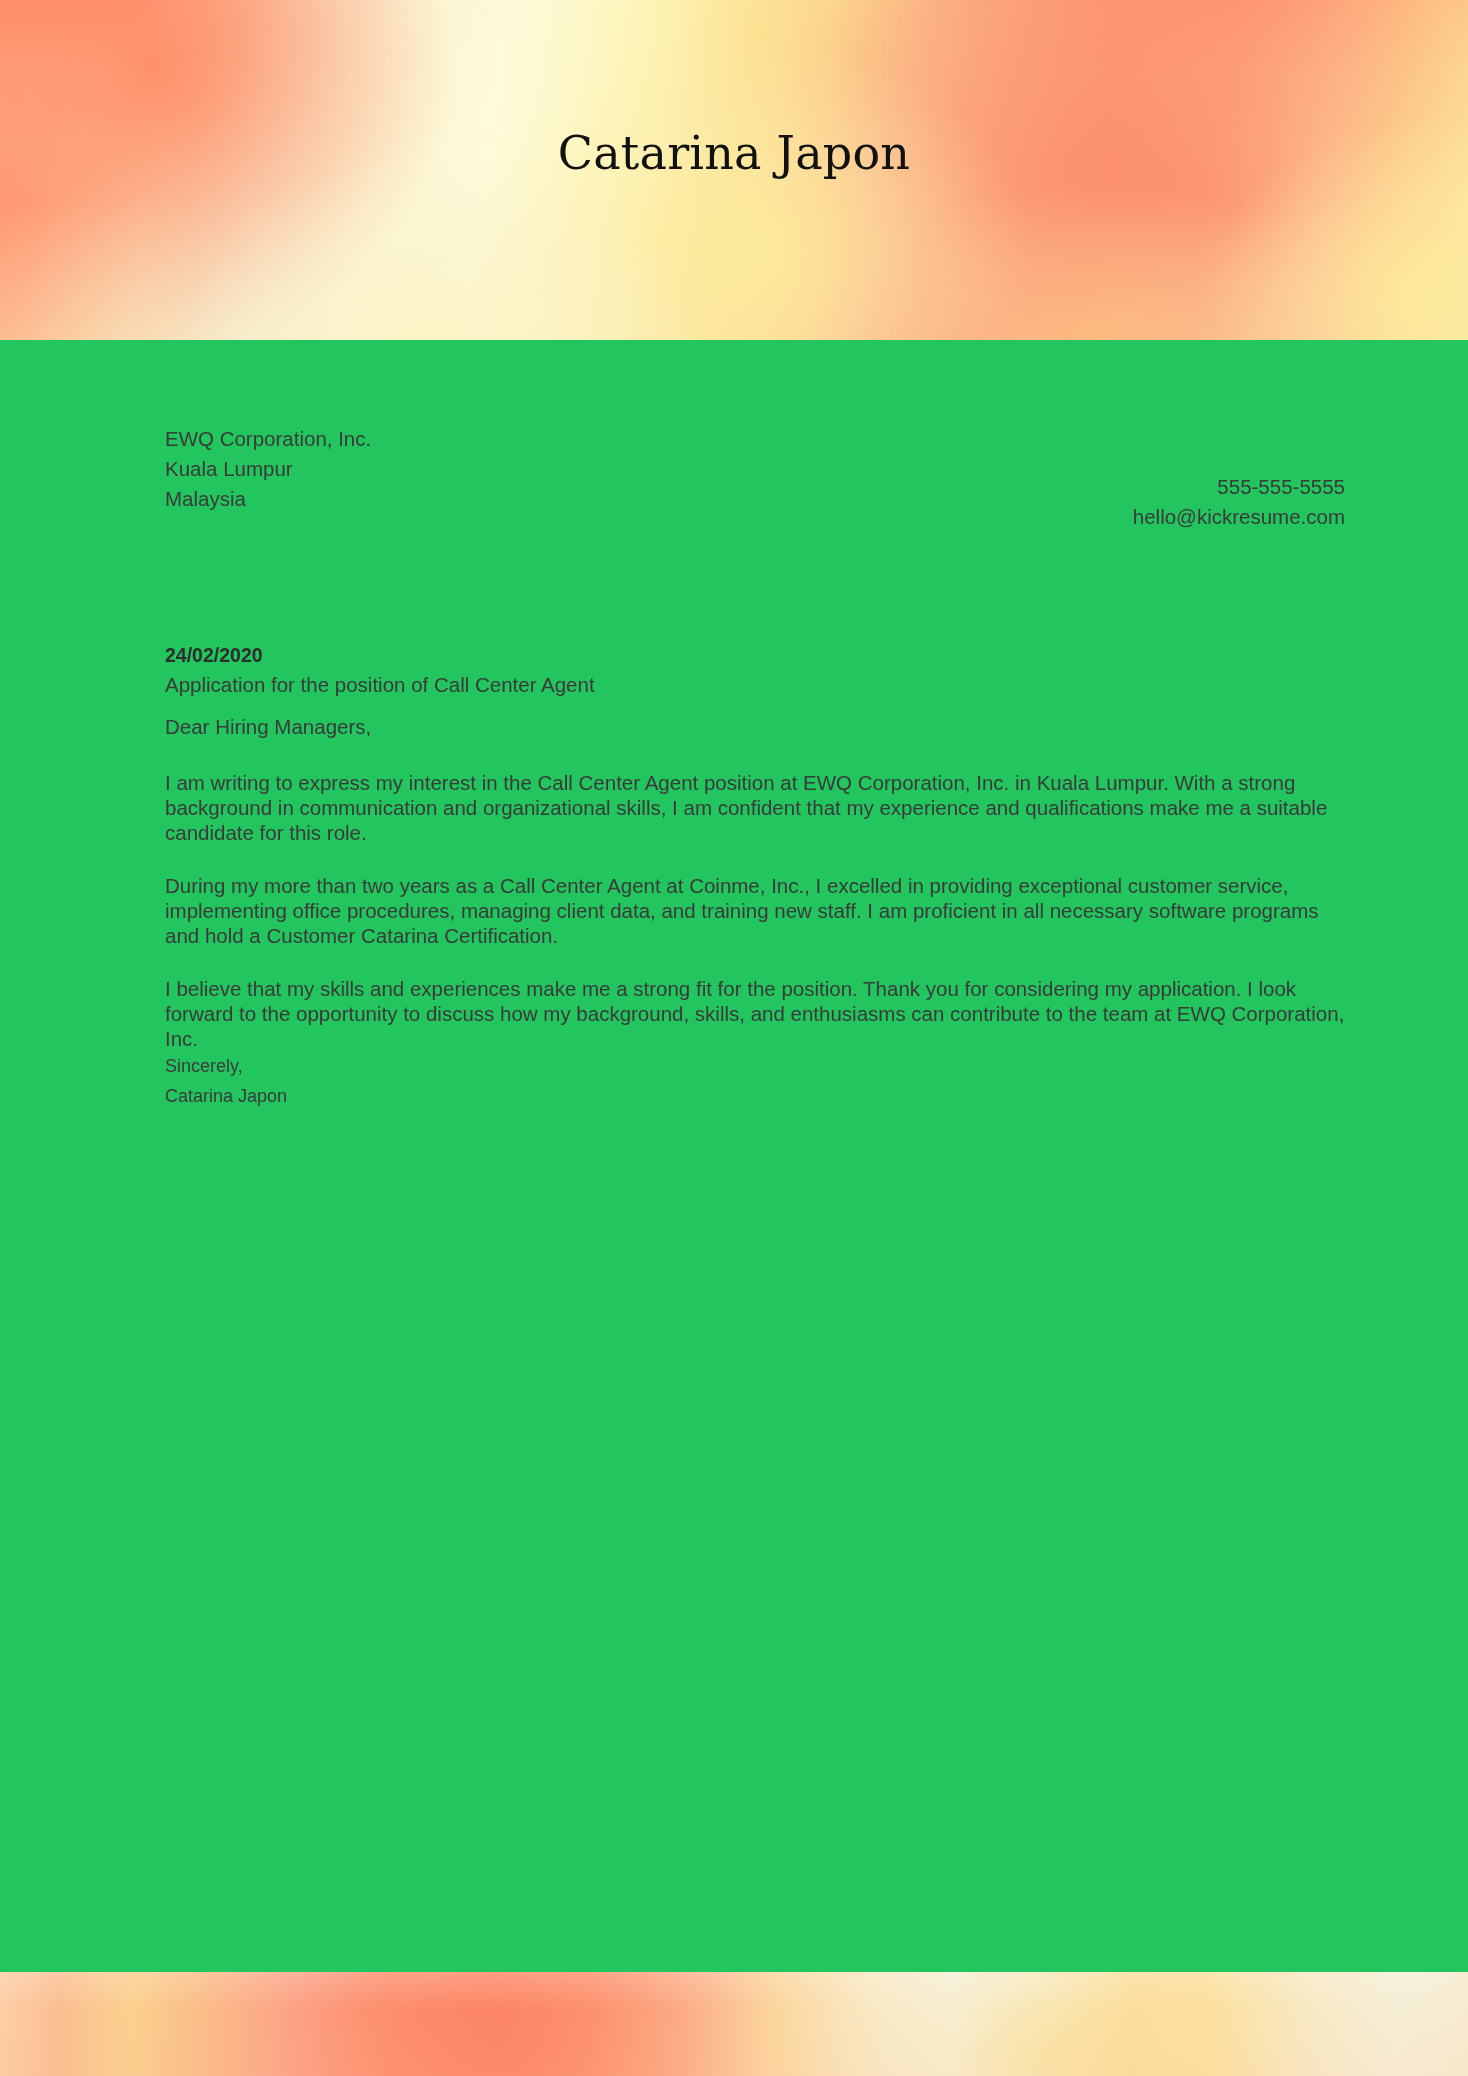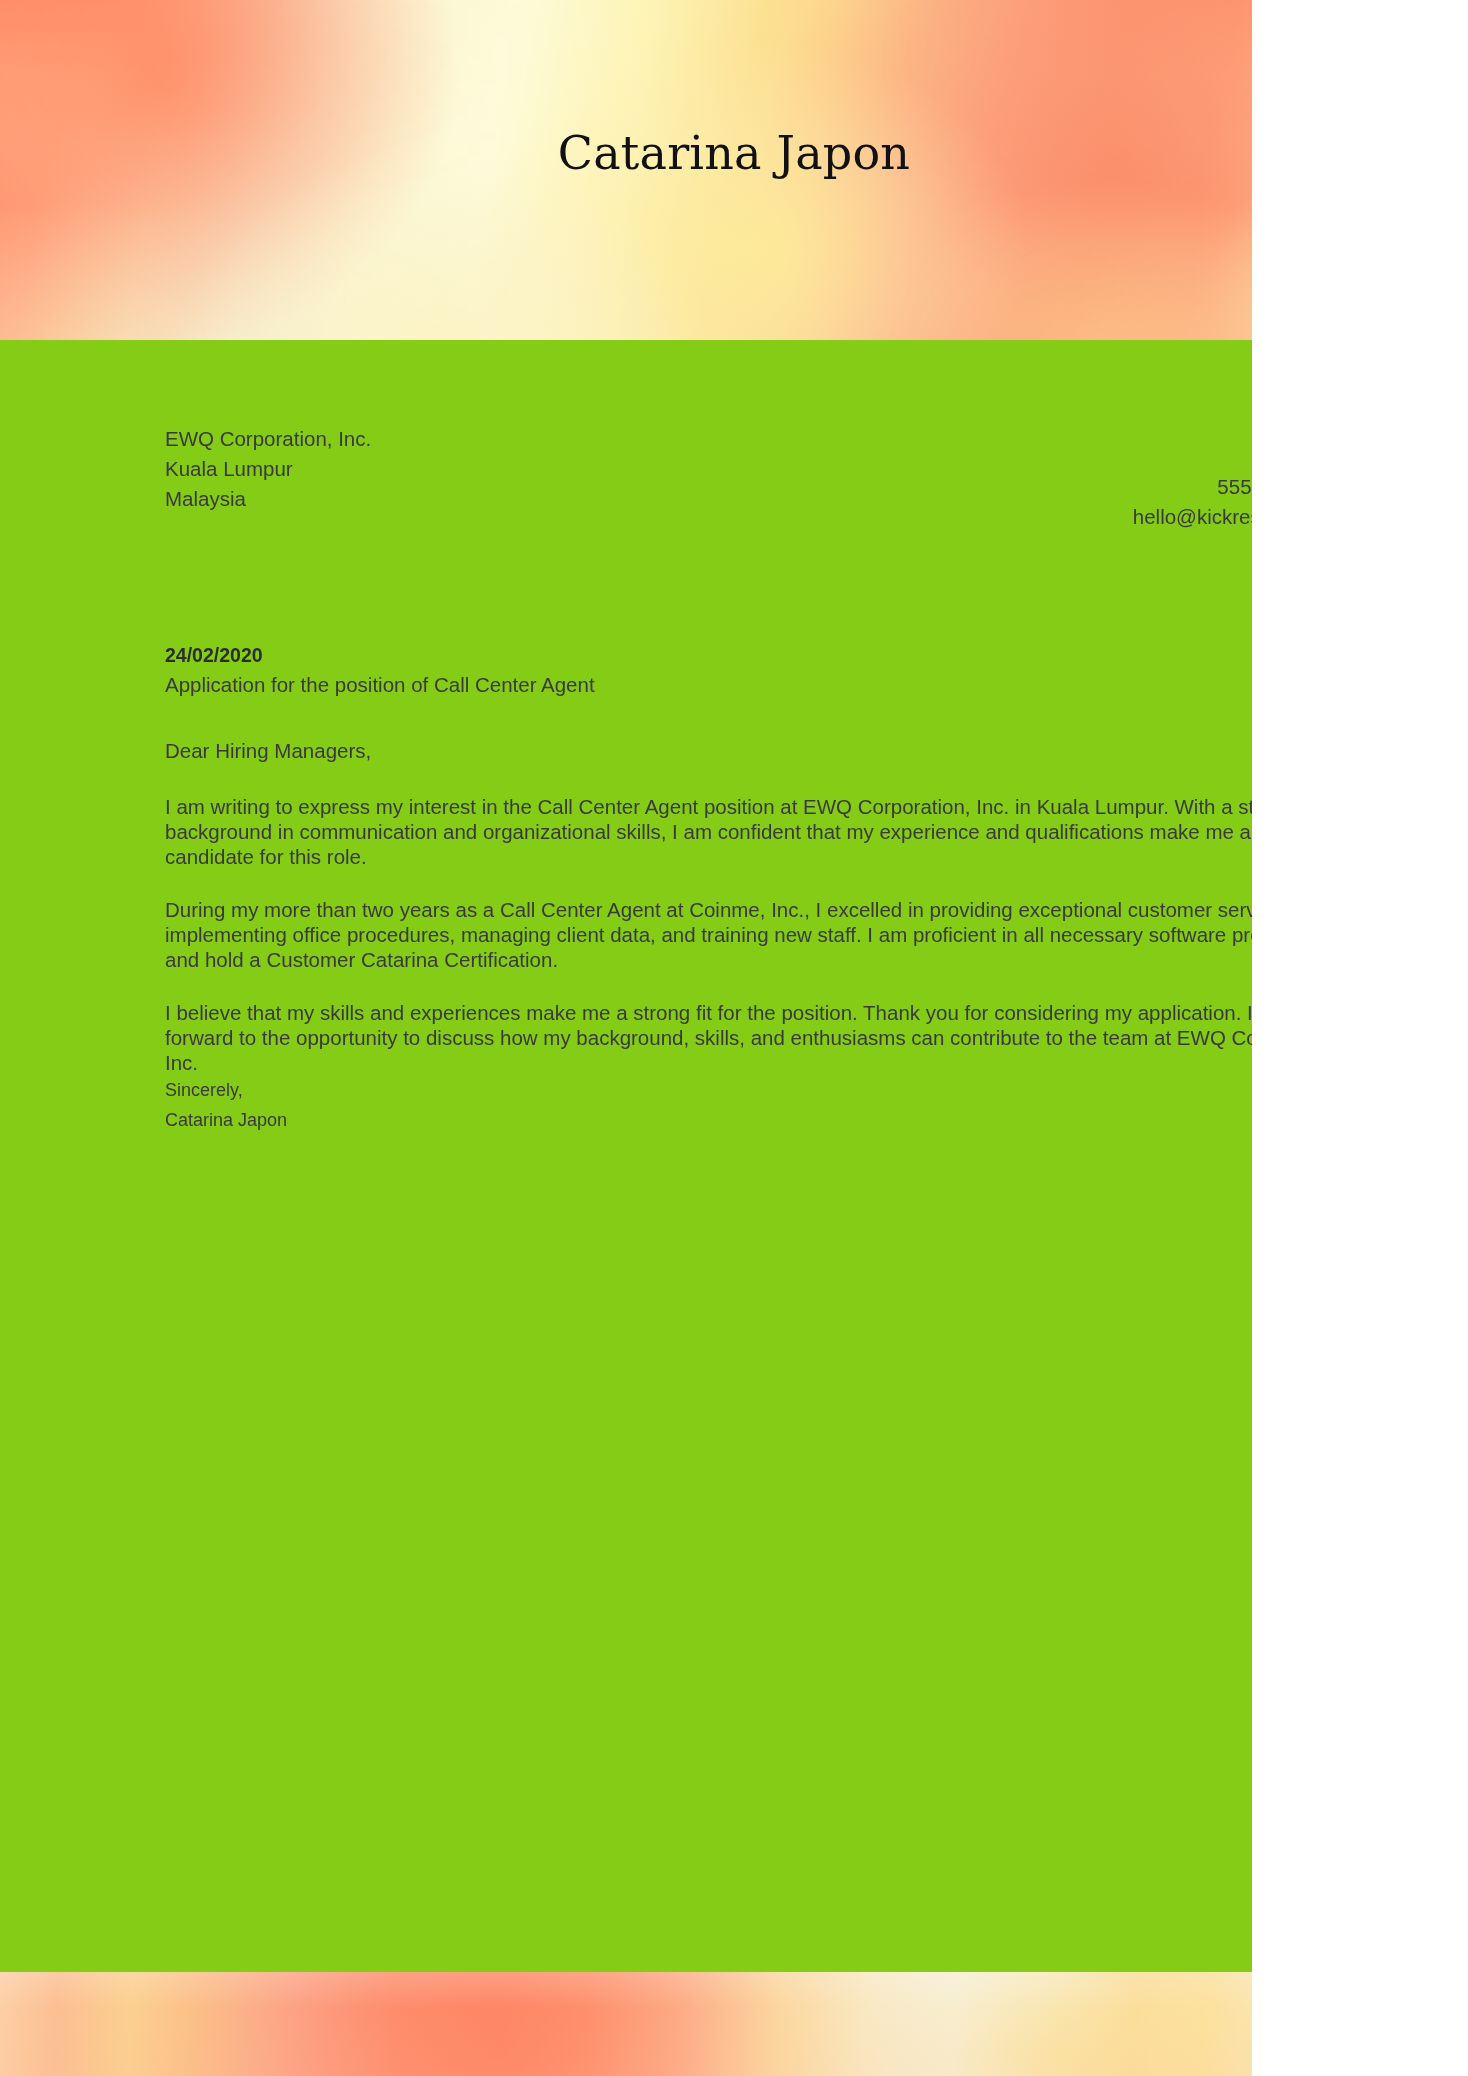--- a/index.html
+++ b/index.html
@@ -5,23 +5,23 @@
   html, body {
     margin: 0;
     padding: 0;
     background: #ffffff;
   }
   body {
     font-family: "Liberation Sans", sans-serif;
   }
   .page {
     position: relative;
-    width: 1252px;
+    width: 1468px;
     height: 2076px;
-    background: #84cc16;
+    background: #22c55e;
     overflow: hidden;
     box-sizing: border-box;
   }
 
   
   .header-band {
     position: absolute;
     left: 0;
     top: 0;
     width: 1468px;
@@ -228,21 +228,21 @@
   .meta-date {
     font-weight: 700;
     color: #2d2d2d;
     font-size: 19.5px;
   }
   .meta-subject {
     color: #3a3a3a;
   }
 
   .salutation {
-    margin-top: 36px;
+    margin-top: 12px;
     font-size: 20.5px;
     line-height: 30px;
     color: #3a3a3a;
   }
 
   .para {
     margin-top: 28px;
     font-size: 20.5px;
     line-height: 25px;
     color: #3a3a3a;

